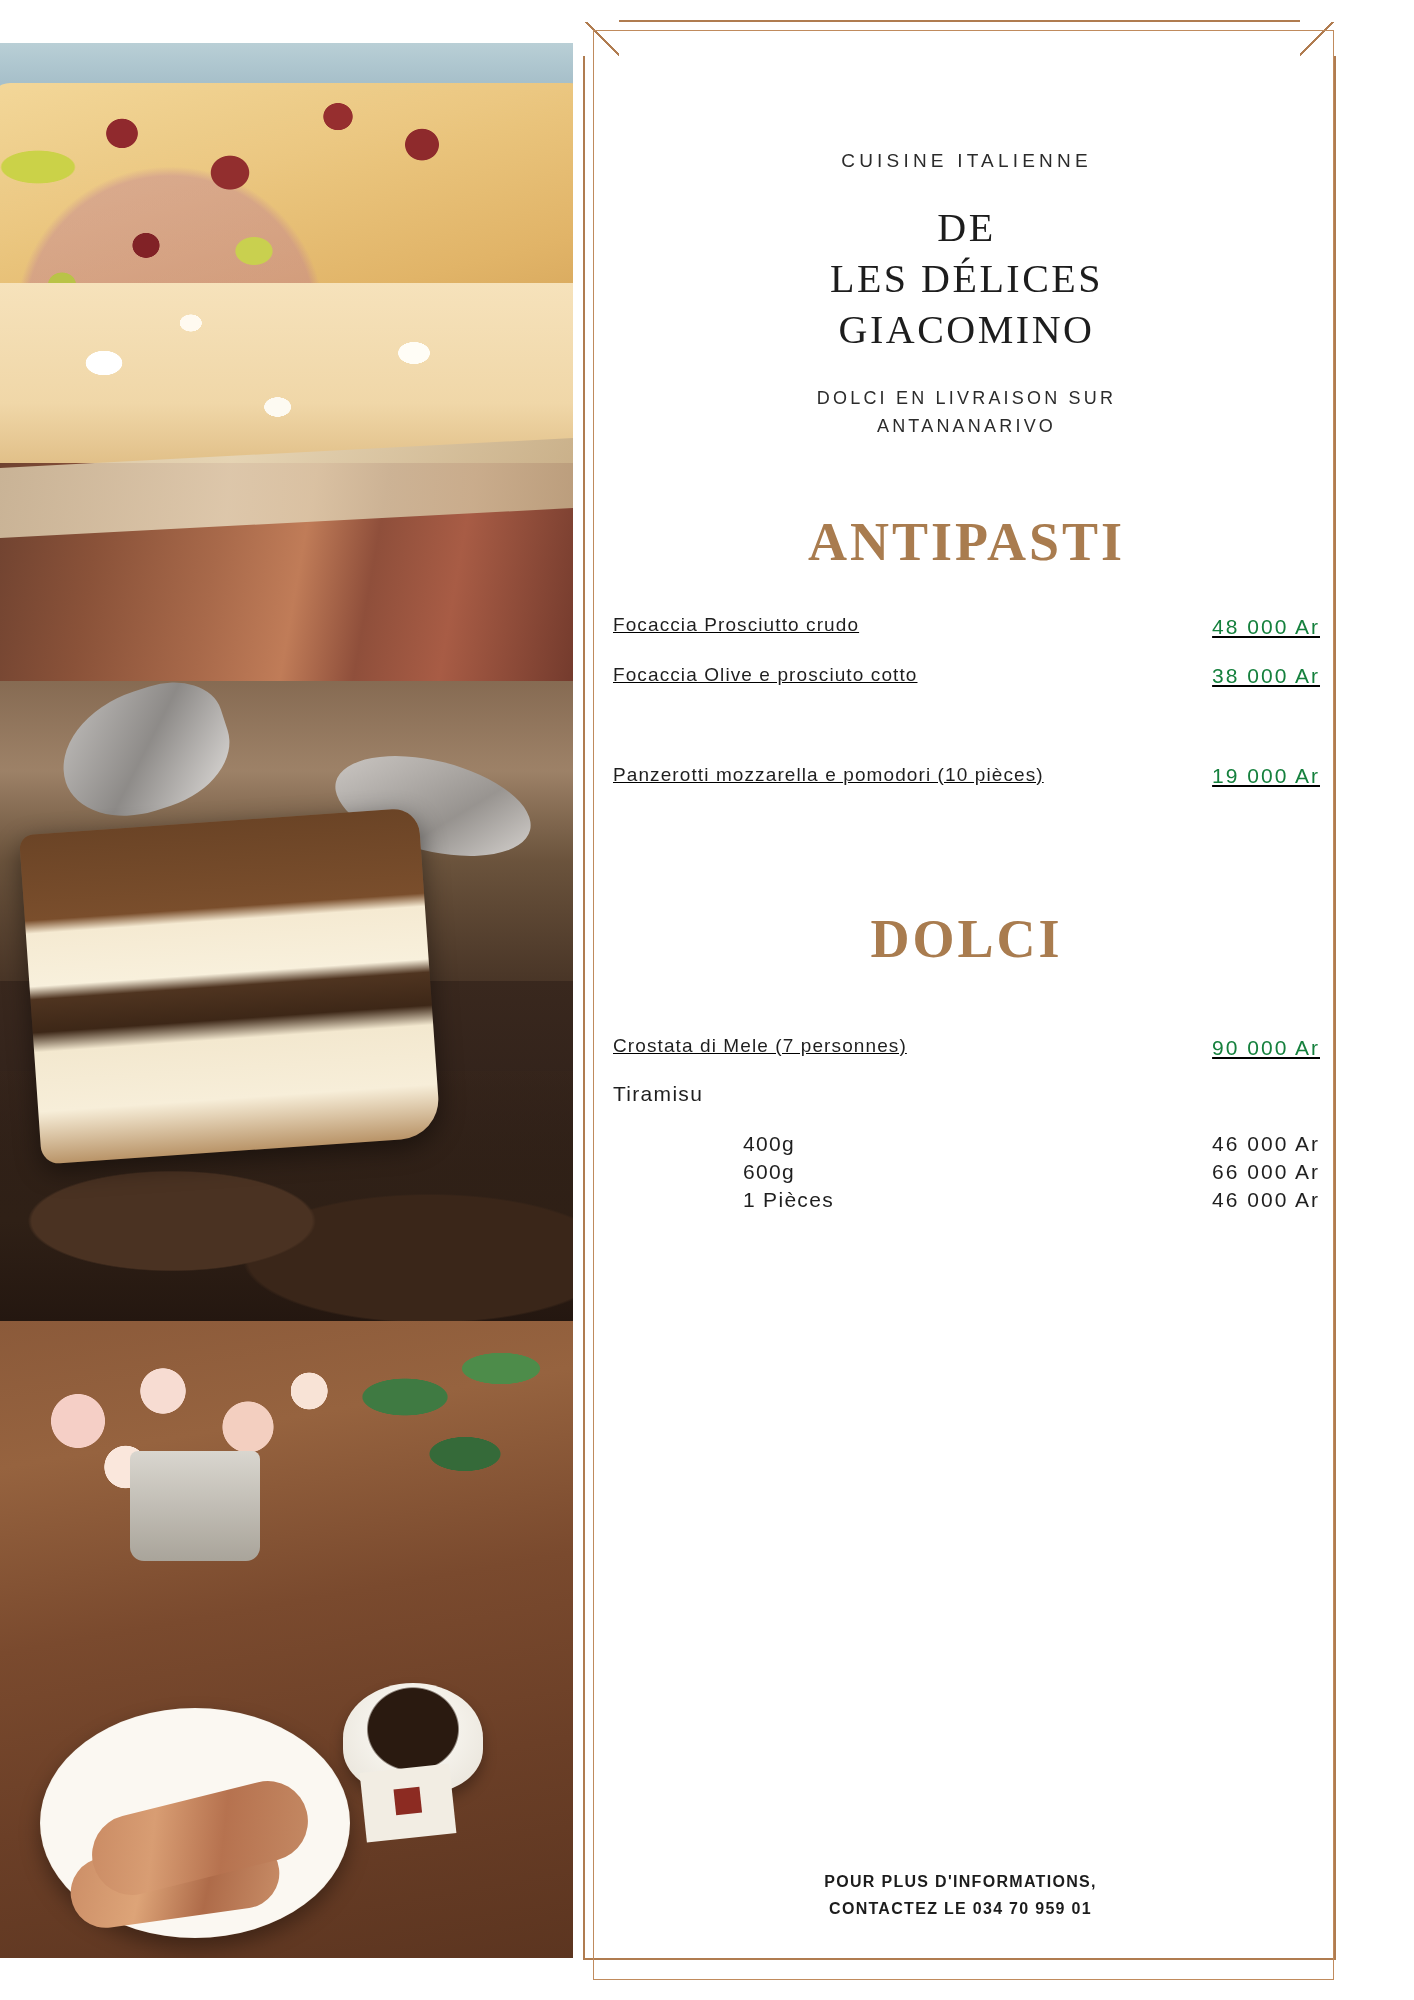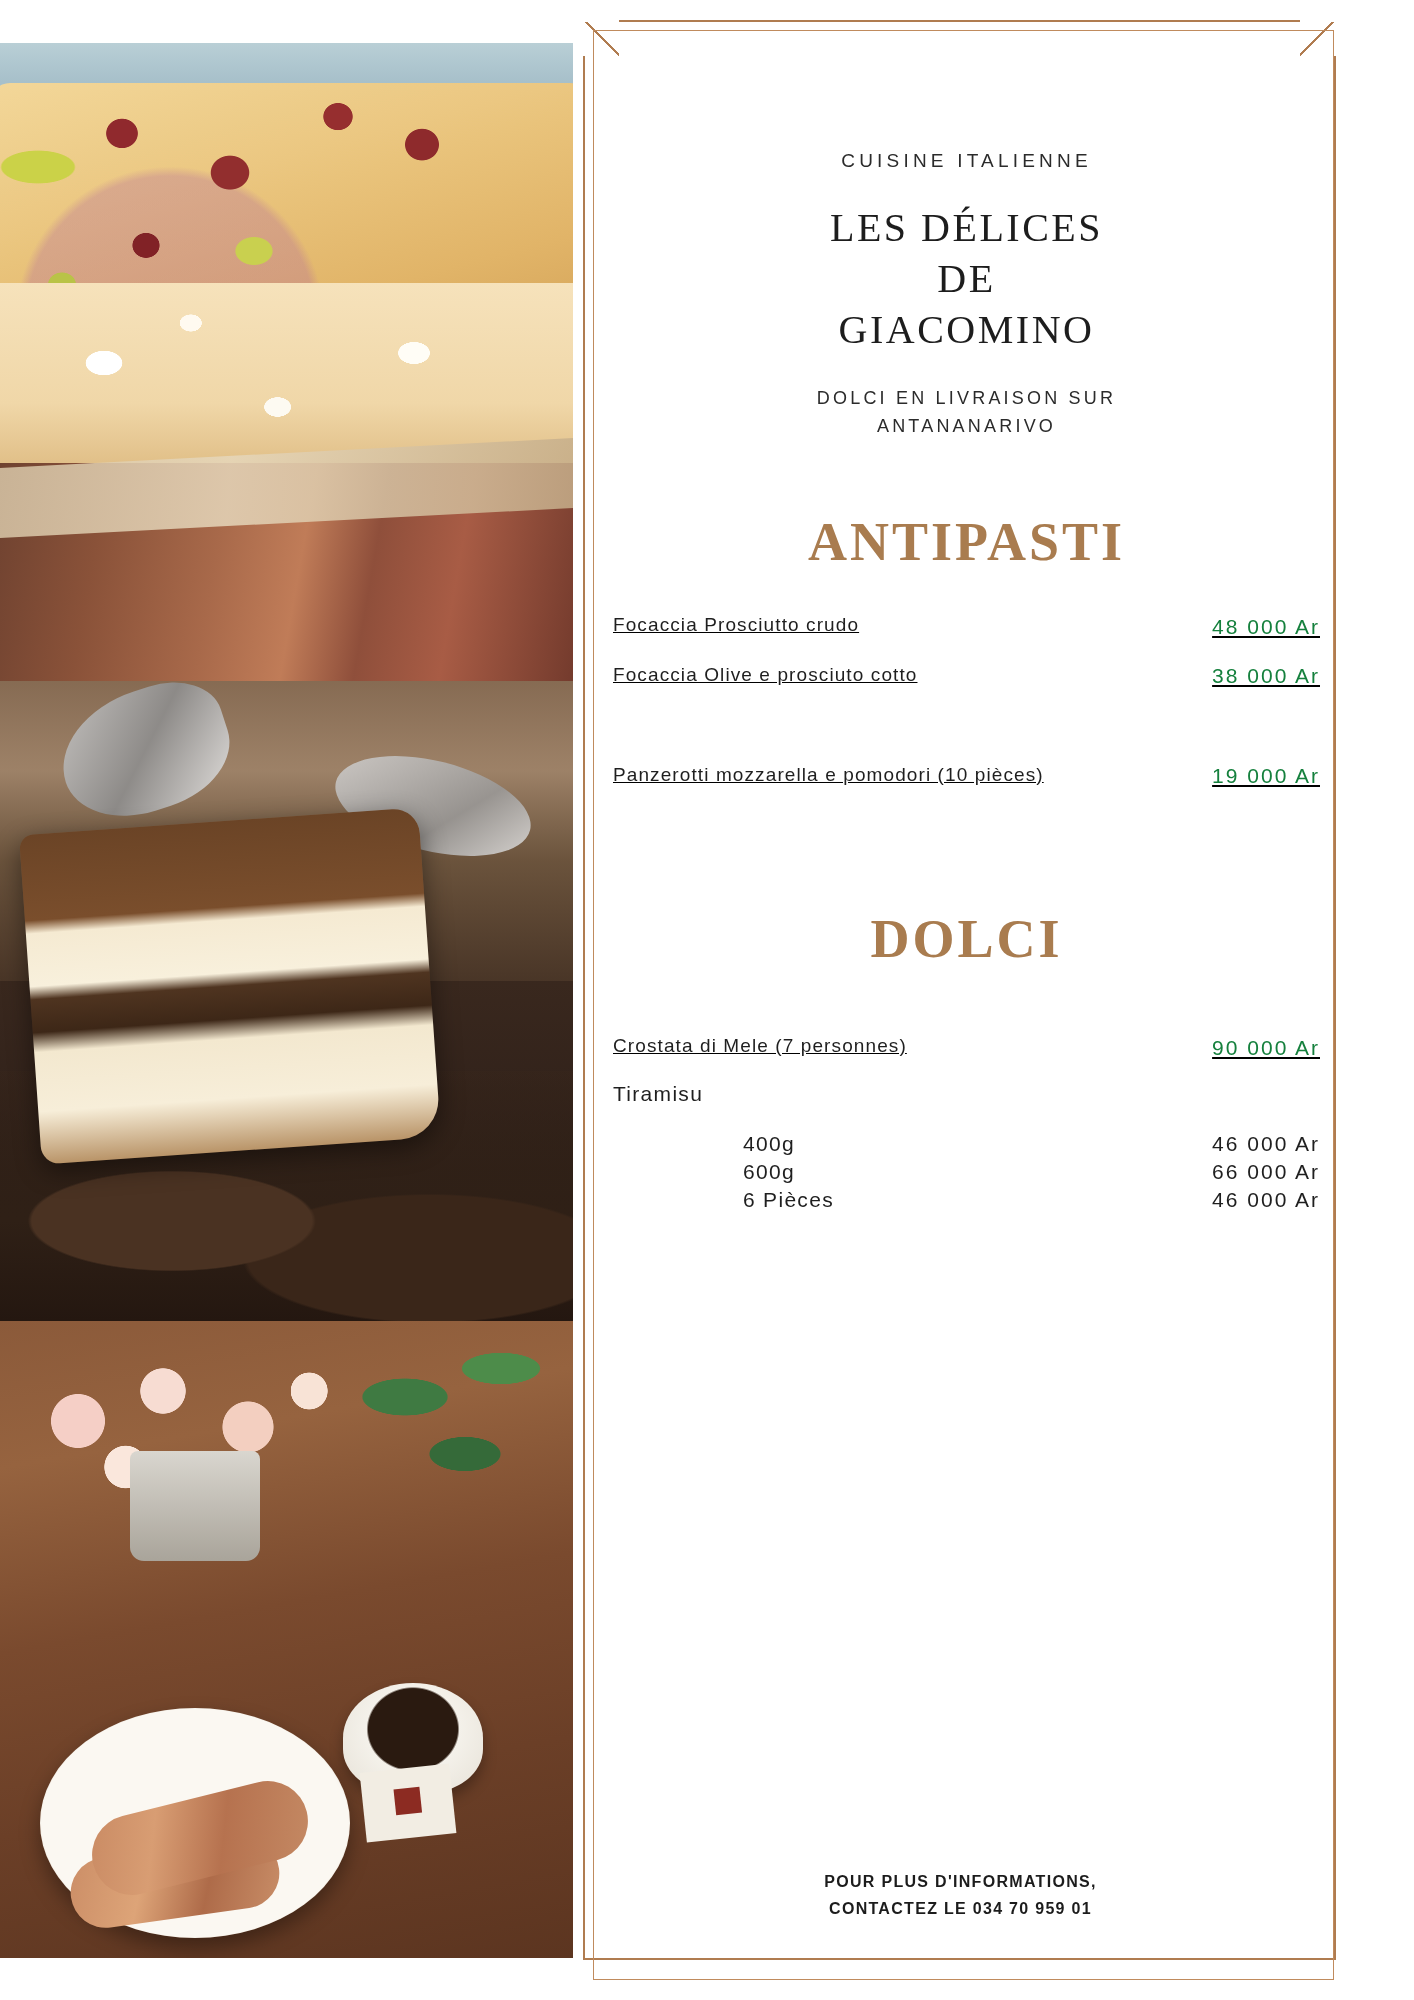--- a/index.html
+++ b/index.html
@@ -396,22 +396,22 @@
 
   <div class="menu-panel">
     <div class="frame-outer"></div>
     <div class="frame-inner"></div>
 
     <div class="menu-content">
 
       <div class="eyebrow">CUISINE ITALIENNE</div>
 
       <div class="brand">
+        <div>DE</div>
         <div>LES DÉLICES</div>
-        <div>DE</div>
         <div>GIACOMINO</div>
       </div>
 
       <div class="subtitle">
         <div>DOLCI EN LIVRAISON SUR</div>
         <div>ANTANANARIVO</div>
       </div>
 
       <h2 class="section-title">ANTIPASTI</h2>
 
@@ -444,21 +444,21 @@
           <div class="name">400g</div>
           <div class="price">46 000 Ar</div>
         </div>
         <div class="sub-row">
           <div class="name">600g</div>
           <div class="price">66 000 Ar</div>
         </div>
 
 
         <div class="sub-row">
-          <div class="name">6 Pièces</div>
+          <div class="name">1 Pièces</div>
           <div class="price">46 000 Ar</div>
         </div>
       </div>
 
     </div>
 
     <div class="footer">
       <div>POUR PLUS D'INFORMATIONS,</div>
       <div>CONTACTEZ LE 034 70 959 01</div>
     </div>

